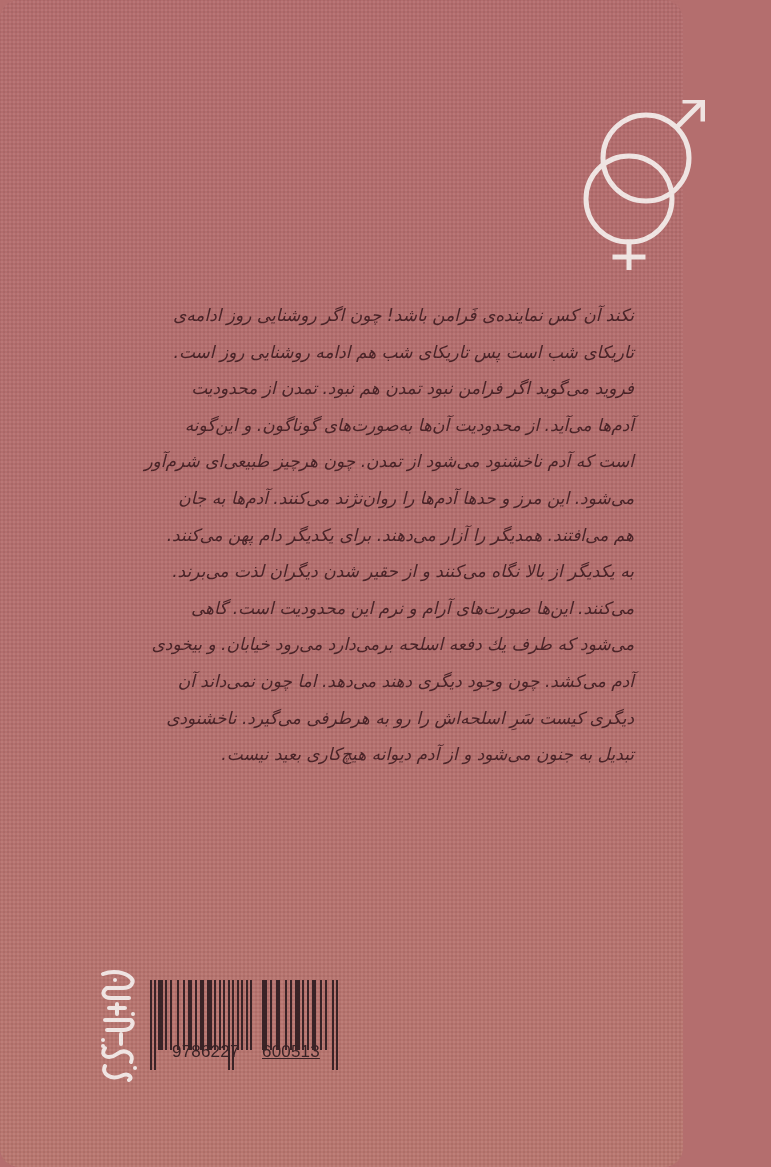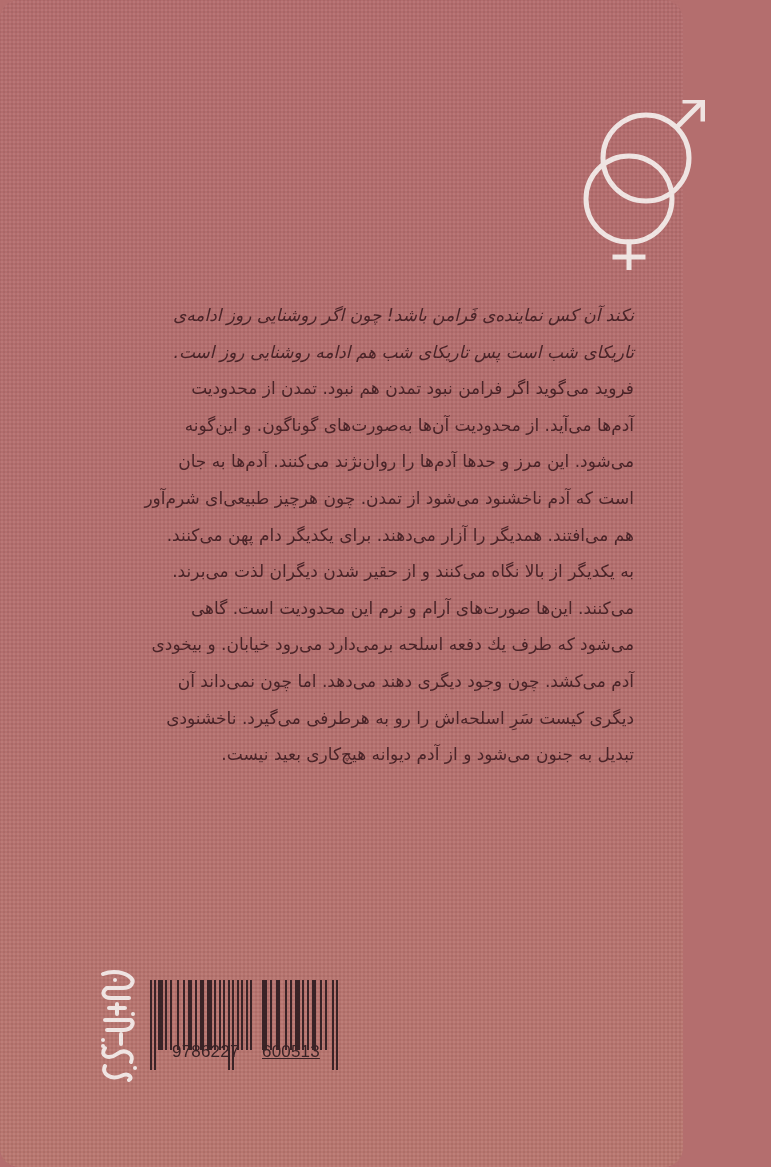--- a/index.html
+++ b/index.html
@@ -41,20 +41,21 @@
       direction: rtl;
       text-align: right;
       color: #4a2428;
       font-size: 17px;
       line-height: 36.6px;
       letter-spacing: 0;
     }
     .blurb .line {
       display: block;
       white-space: nowrap;
+      font-style: italic;
     }
     .blurb .line.italic {
       font-style: italic;
     }
     .publisher-logo {
       position: absolute;
       left: 95px;
       top: 968px;
       width: 46px;
       height: 114px;
@@ -101,22 +102,22 @@
       <line x1="54" y1="142" x2="54" y2="170"></line>
       <line x1="40" y1="157" x2="68" y2="157"></line>
     </g>
   </svg>
 
   <div class="blurb">
     <span class="line italic">نکند آن کس نماینده‌ی فَرامن باشد! چون اگر روشنایی روز ادامه‌ی</span>
     <span class="line italic">تاریکای شب است پس تاریکای شب هم ادامه روشنایی روز است.</span>
     <span class="line">فروید می‌گوید اگر فرامن نبود تمدن هم نبود. تمدن از محدودیت</span>
     <span class="line">آدم‌ها می‌آید. از محدودیت آن‌ها به‌صورت‌های گوناگون. و این‌گونه</span>
+    <span class="line">است که آدم ناخشنود می‌شود از تمدن. چون هرچیز طبیعی‌ای شرم‌آور</span>
     <span class="line">می‌شود. این مرز و حدها آدم‌ها را روان‌نژند می‌کنند. آدم‌ها به جان</span>
-    <span class="line">است که آدم ناخشنود می‌شود از تمدن. چون هرچیز طبیعی‌ای شرم‌آور</span>
     <span class="line">هم می‌افتند. همدیگر را آزار می‌دهند. برای یکدیگر دام پهن می‌کنند.</span>
     <span class="line">به یکدیگر از بالا نگاه می‌کنند و از حقیر شدن دیگران لذت می‌برند.</span>
     <span class="line">می‌کنند. این‌ها صورت‌های آرام و نرم این محدودیت است. گاهی</span>
     <span class="line">می‌شود که طرف یك دفعه اسلحه برمی‌دارد می‌رود خیابان. و بیخودی</span>
     <span class="line">آدم می‌کشد. چون وجود دیگری دهند می‌دهد. اما چون نمی‌داند آن</span>
     <span class="line">دیگری کیست سَرِ اسلحه‌اش را رو به هرطرفی می‌گیرد. ناخشنودی</span>
     <span class="line">تبدیل به جنون می‌شود و از آدم دیوانه هیچ‌کاری بعید نیست.</span>
   </div>
 
   <svg class="publisher-logo" viewBox="0 0 46 114">

